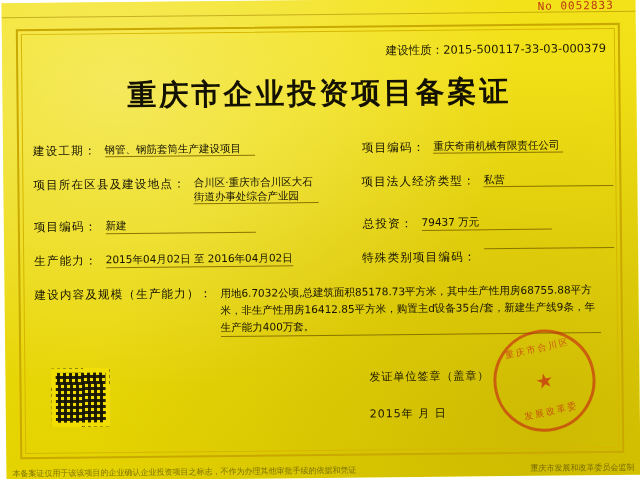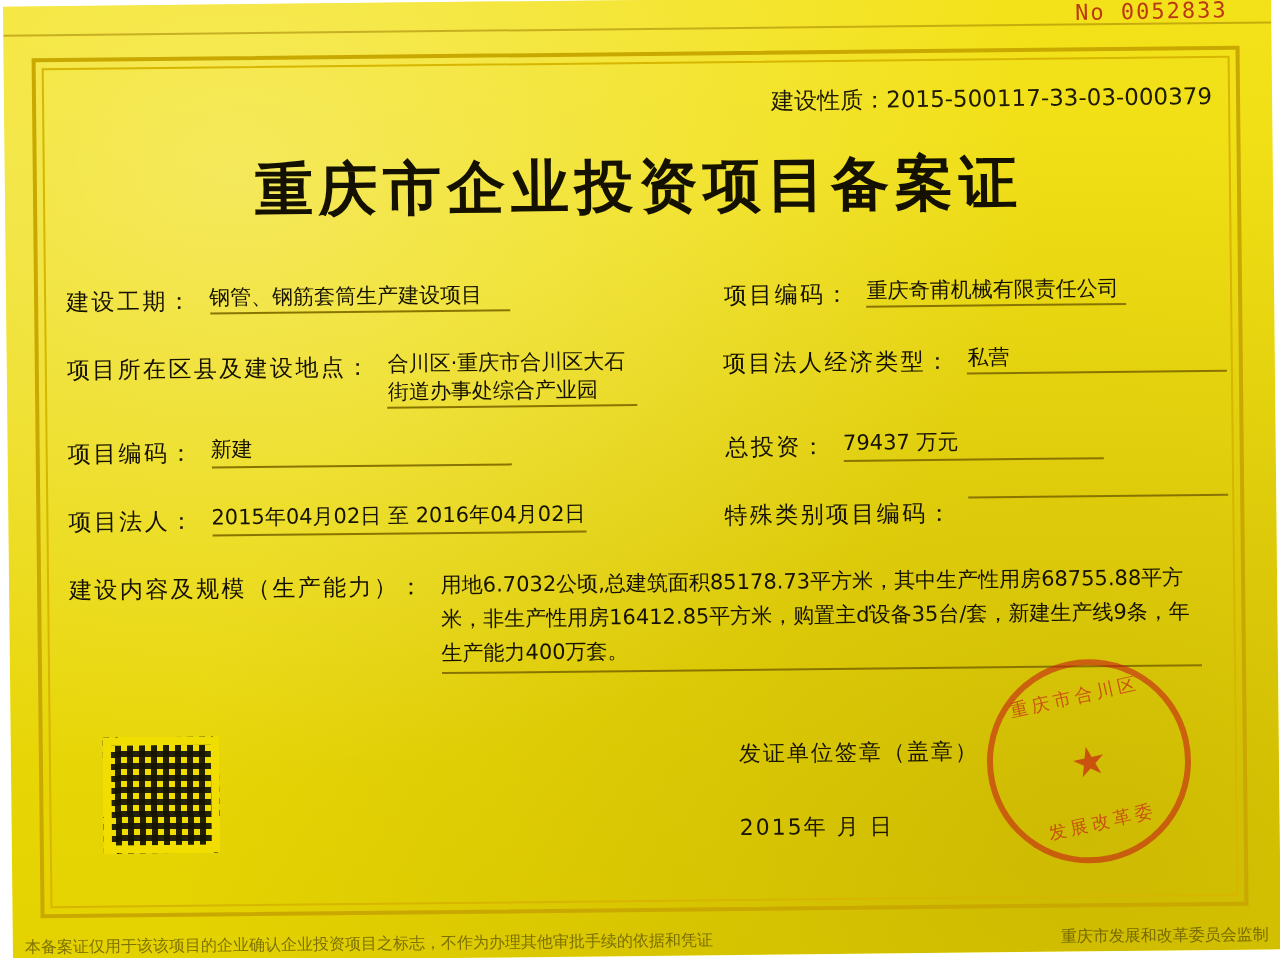--- a/index.html
+++ b/index.html
@@ -286,21 +286,21 @@
           <span class="value underline u1">新建</span>
         </div>
         <div class="col right-col">
           <span class="label">总投资：</span>
           <span class="value underline u2">79437 万元</span>
         </div>
       </div>
 
       <div class="row">
         <div class="col left-col">
-          <span class="label">项目法人：</span>
+          <span class="label">生产能力：</span>
           <span class="value underline u1">2015年04月02日 至 2016年04月02日</span>
         </div>
         <div class="col right-col">
           <span class="label">特殊类别项目编码：</span>
           <span class="value underline u2"></span>
         </div>
       </div>
 
       <div class="row wide-row" style="margin-top:6px;">
         <span class="label">建设内容及规模（生产能力）：</span>

